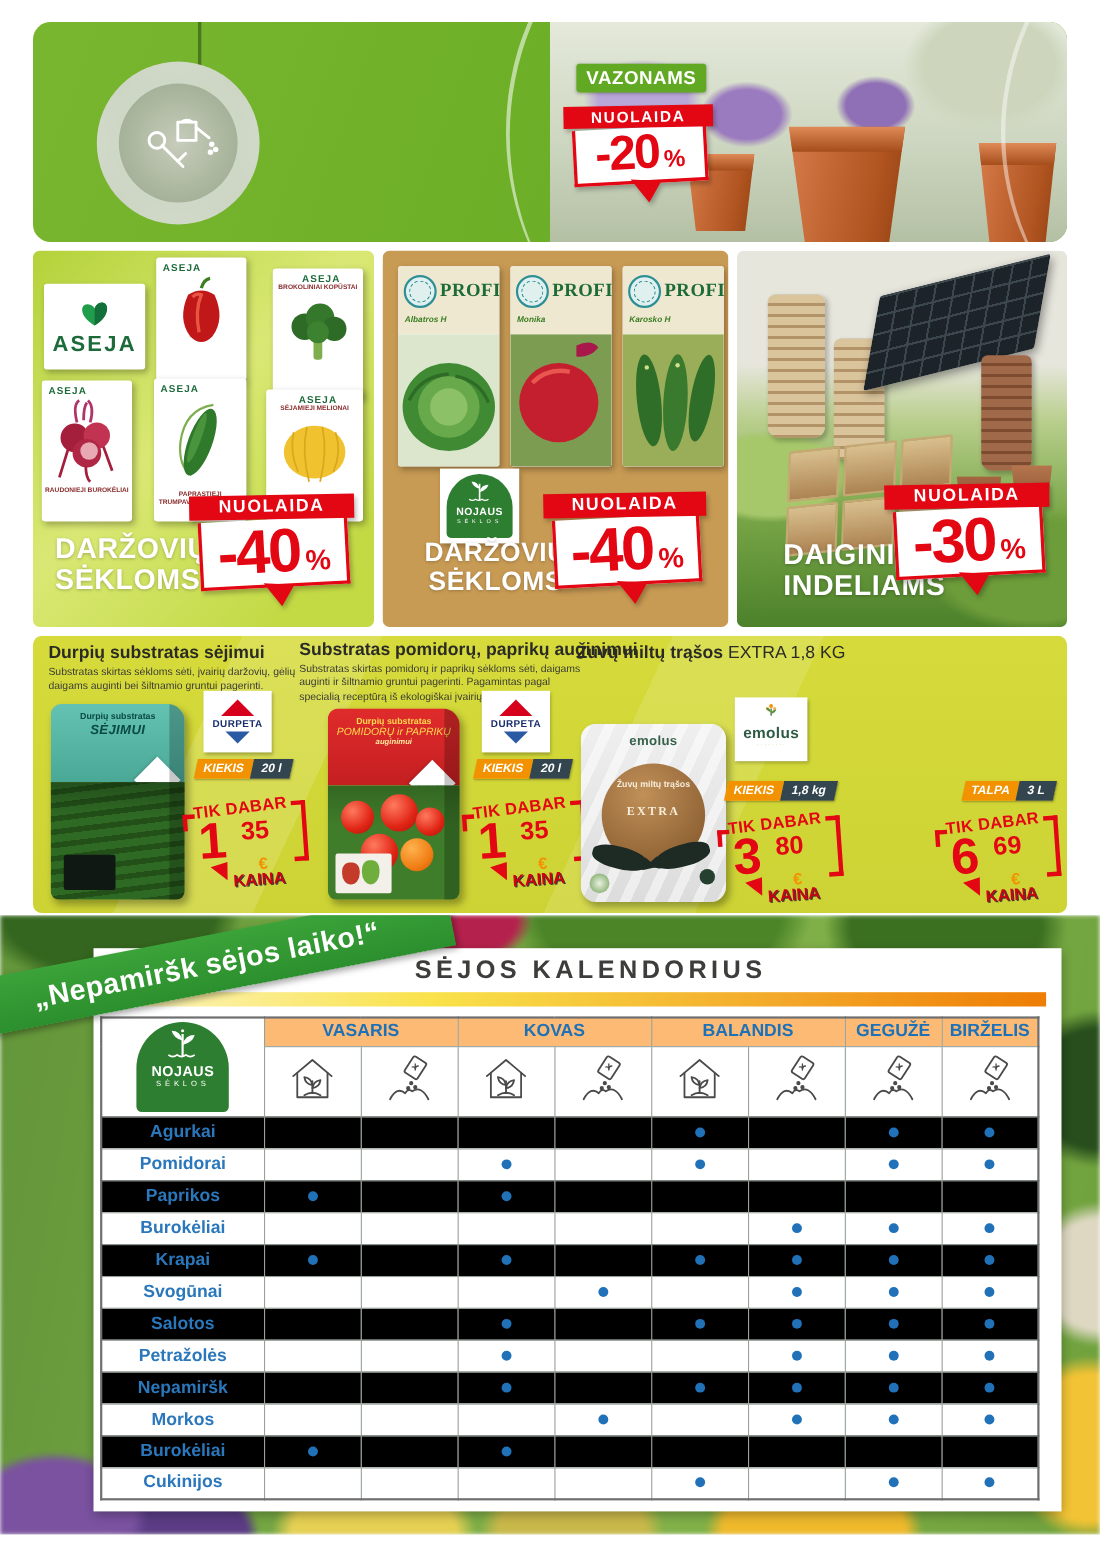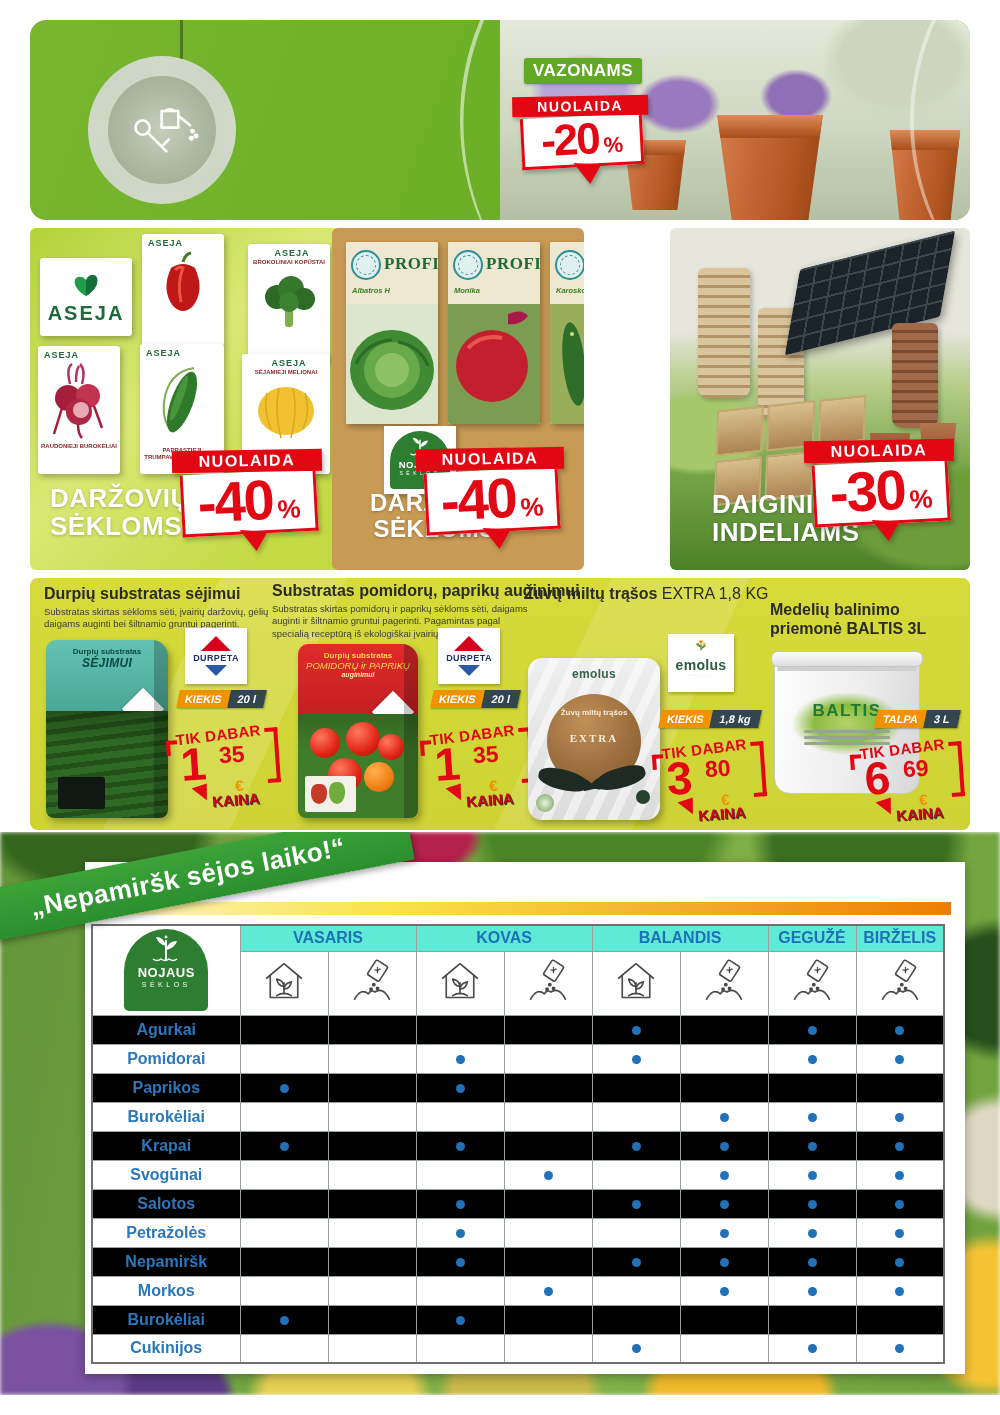--- a/index.html
+++ b/index.html
@@ -54,21 +54,21 @@
   .disc-lg .disc-ribbon { font-size:16px; }
   .disc-lg .disc-val { font-size:56px; }
   .disc-lg .disc-pct { font-size:26px; }
 
   
   .panel { top:228px; height:342px; border-radius:6px; overflow:hidden; }
   .panel-title { color:#fff; font-weight:800; font-size:26px; line-height:1.08; letter-spacing:.5px;
       text-shadow:0 1px 3px rgba(0,0,0,.25); }
   .panel-aseja { left:30px; width:310px;
       background:linear-gradient(135deg,#b4d23a, #d9e874 45%, #c3da45 85%); }
-  .panel-profi { left:332px; width:252px; background:#c89b54; }
+  .panel-profi { left:348px; width:314px; background:#c89b54; }
   .panel-dai { left:670px; width:300px;
       background:
         radial-gradient(120px 70px at 10% 60%, #a7c86a 0 50%, transparent 60%),
         radial-gradient(160px 90px at 90% 85%, #6d9c3a 0 50%, transparent 62%),
         linear-gradient(#e7e6dd 0 30%, #b9cf8d 45%, #79a648 70%, #4c812a); }
 
   .packet { position:absolute; background:#fff; border-radius:3px; box-shadow:2px 3px 6px rgba(0,0,0,.28);
       overflow:hidden; text-align:center; }
   .aseja-mini { display:flex; align-items:center; gap:3px; padding:4px 0 0 6px; }
   .aseja-word { font-weight:800; color:#1d6b3a; letter-spacing:1px; font-size:9px; }
@@ -217,21 +217,21 @@
   .ribbon { position:absolute; left:-34px; top:62px; width:452px; height:52px;
       background:linear-gradient(#3ba339,#2c8f2e); transform:rotate(-11deg); transform-origin:left center;
       color:#fff; font-weight:800; font-size:26px; text-align:center; line-height:52px; letter-spacing:.5px;
       box-shadow:2px 3px 6px rgba(0,0,0,.35); z-index:5; }
   .cal-title { position:absolute; left:292px; top:6px; color:#3d3d3b; font-weight:800; font-size:23px; letter-spacing:4px; }
   .cal-gradbar { position:absolute; left:6px; top:40px; width:860px; height:13px;
       background:linear-gradient(90deg,#fdf6c8, #f9e24a 35%, #f3a829 72%, #ee7d04); }
   table.cal { border-collapse:collapse; position:absolute; left:6px; top:62px; background:#fff;
       border:2px solid #6f6f6f; table-layout:fixed; }
   .cal td, .cal th { border:1px solid #98a29a; }
-  .cal th.month { color:#1d71b8; font-size:16px; font-weight:700; height:26px; background:#5eead4; }
+  .cal th.month { color:#1d71b8; font-size:16px; font-weight:700; height:26px; background:#fdba74; }
   .cal td.icon-cell { height:64px; background:#fff; text-align:center; vertical-align:middle; }
   .cal td.logo-cell { background:#fff; text-align:center; vertical-align:middle; }
   .cal tr.odd { background:#000000; }
   .cal tr.even { background:#fff; }
   .cal td.veg { color:#2a77bb; font-size:16px; font-weight:700; text-align:center; height:29px; }
   .cal td.dotc { text-align:center; }
   .dot { display:inline-block; width:9px; height:9px; border-radius:50%; background:#2171b9; }
 </style>
 </head>
 <body>
@@ -583,53 +583,41 @@
       <span class="brl"></span>
         <span class="brr"></span>
       <div class="p-top">TIK DABAR</div>
       <div class="p-num">3</div>
       <div class="p-cents">80</div>
       <div class="p-eur">€</div>
       <div class="p-arrow"></div>
       <div class="p-kaina">KAINA</div>
     </div>
 
-    <div class="abs prod-title" style="left:740px;top:22px;line-height:1.2;">
-      <div>Medelių balinimo</div>
-      <div>priemonė BALTIS 3L</div>
-    </div>
-    <div class="bucket" style="left:744px;top:74px;width:146px;height:142px;">
-      <div class="bk-leaf"></div>
-      <div class="bk-name">BALTIS</div>
-      <div class="bk-lines">
-          <div></div>
-          <div></div>
-          <div></div>
-        </div>
-    </div>
     <div class="abs qty" style="left:846px;top:132px;">
       <span class="ql">TALPA</span>
       <span class="qr">3 L</span>
     </div>
     <div class="abs price" style="left:822px;top:162px;">
       <span class="brl"></span>
         <span class="brr"></span>
       <div class="p-top">TIK DABAR</div>
       <div class="p-num">6</div>
       <div class="p-cents">69</div>
       <div class="p-eur">€</div>
       <div class="p-arrow"></div>
       <div class="p-kaina">KAINA</div>
     </div>
   </div>
 
   <div class="abs cal-section">
     <div class="cal-bg"></div>
     <div class="ribbon">„Nepamiršk sėjos laiko!“</div>
     <div class="cal-card">
+      <div class="cal-title">SĖJOS KALENDORIUS</div>
       <div class="cal-gradbar"></div>
       <table class="cal">
         <colgroup>
           <col style="width:148px">
             <col style="width:88px">
             <col style="width:88px">
             <col style="width:88px">
           <col style="width:88px">
             <col style="width:88px">
             <col style="width:88px">

